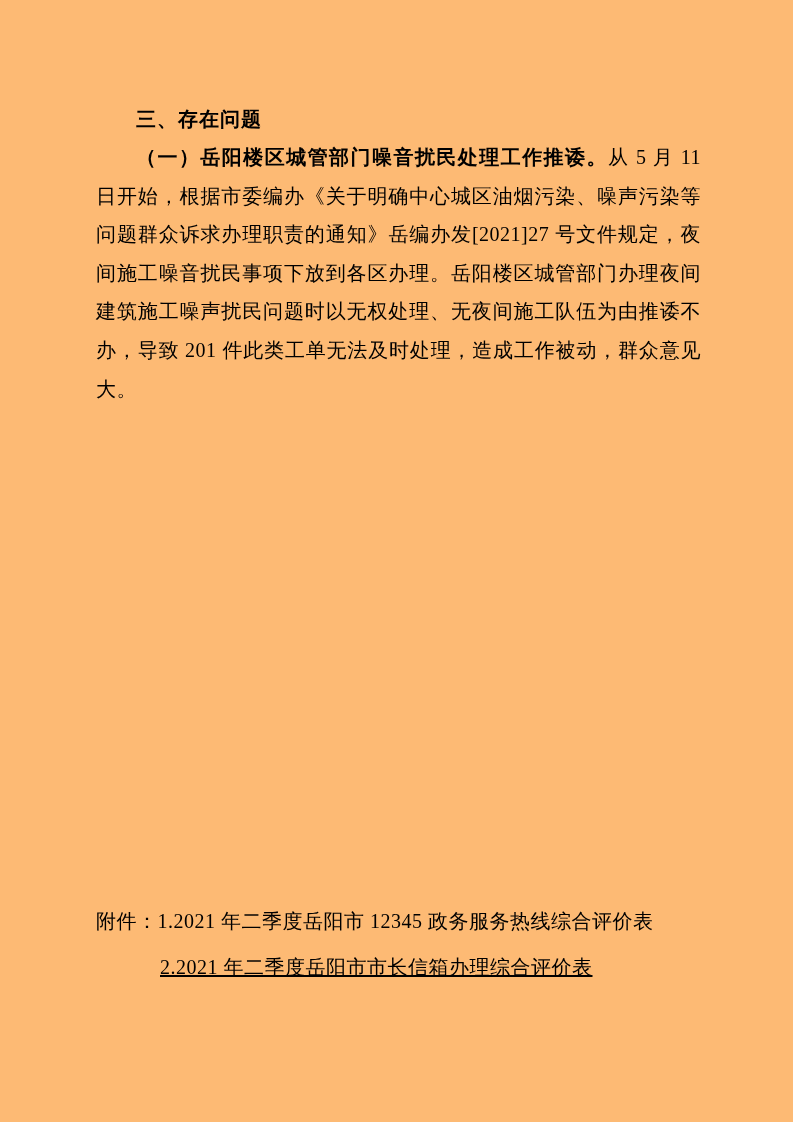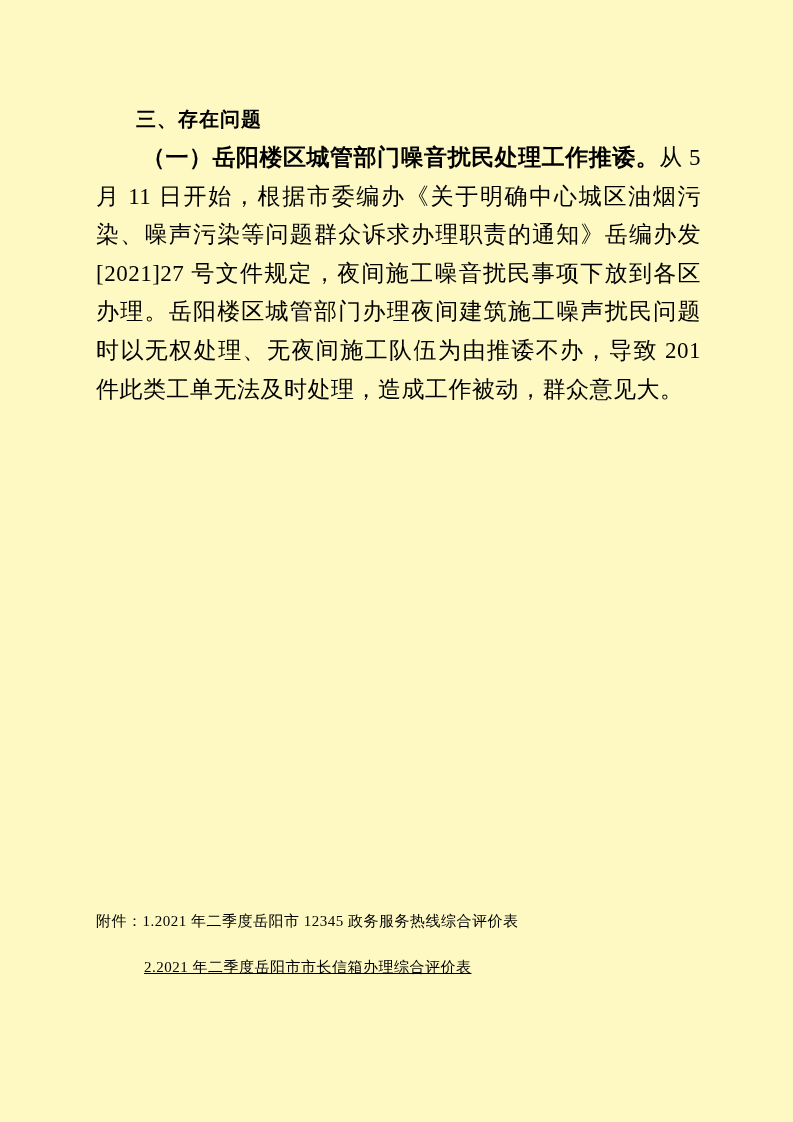--- a/index.html
+++ b/index.html
@@ -13,52 +13,52 @@
     height: 1122px;
     position: relative;
     font-family: "Liberation Serif", "DejaVu Serif", serif;
     color: #000000;
     overflow: hidden;
   }
 
   .page {
     width: 793px;
     height: 1122px;
-    background: #fef9c3;
+    background: #fdba74;
     padding: 100px 92px 0 96px;
   }
 
   .section-title {
     font-size: 20px;
     font-weight: bold;
     line-height: 38px;
     text-indent: 2em;
     font-family: "Liberation Sans", "DejaVu Sans", sans-serif;
     letter-spacing: 1px;
   }
 
   .para {
-    font-size: 23px;
+    font-size: 20px;
     line-height: 38.6px;
     text-indent: 2em;
     text-align: justify;
     letter-spacing: 0.5px;
   }
 
   .para .lead {
     font-weight: bold;
     font-family: "Liberation Sans", "DejaVu Sans", sans-serif;
   }
 
   .attachments {
     position: absolute;
     left: 96px;
     top: 898px;
     width: 620px;
-    font-size: 15px;
+    font-size: 20px;
     line-height: 46px;
     letter-spacing: 0.5px;
   }
 
   .attachment-line {
     white-space: nowrap;
   }
 
   .attachment-line.second {
     padding-left: 3.2em;

